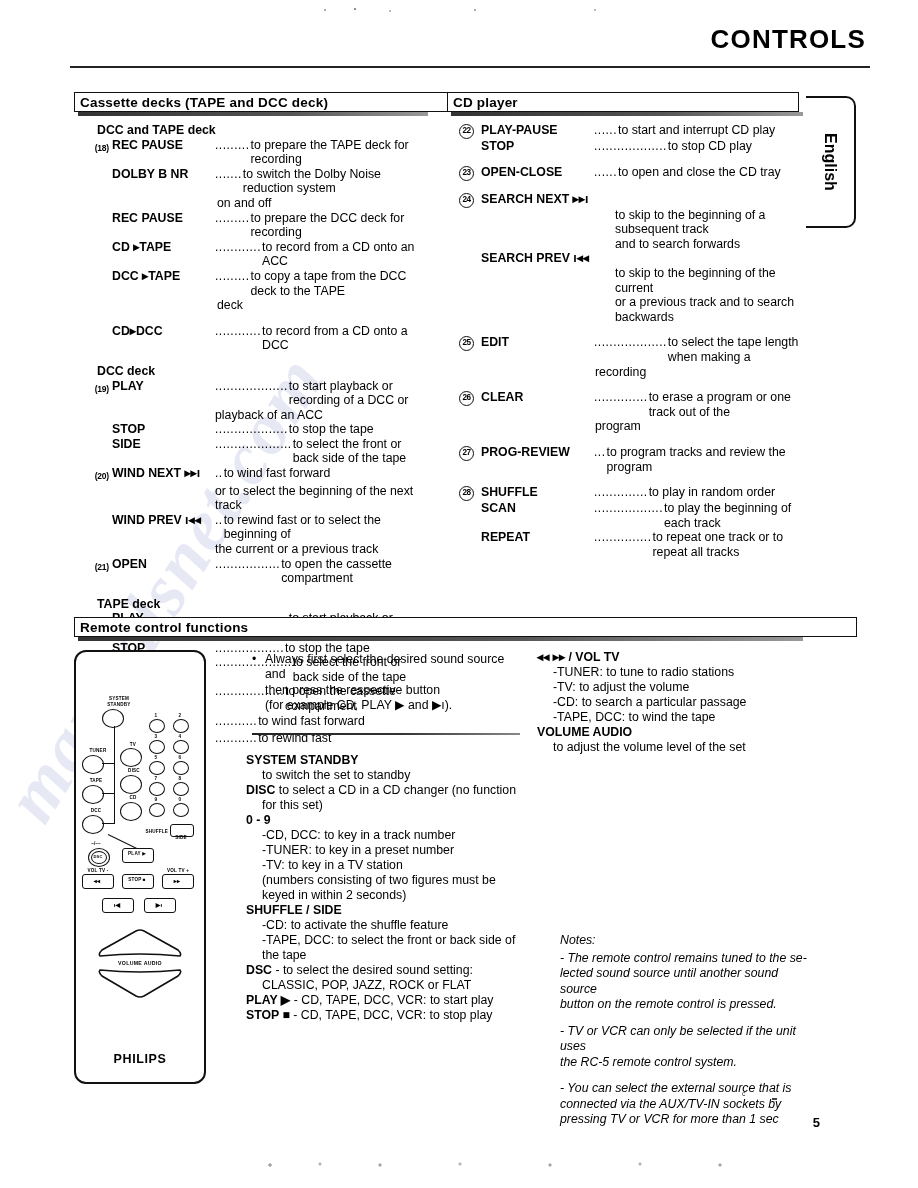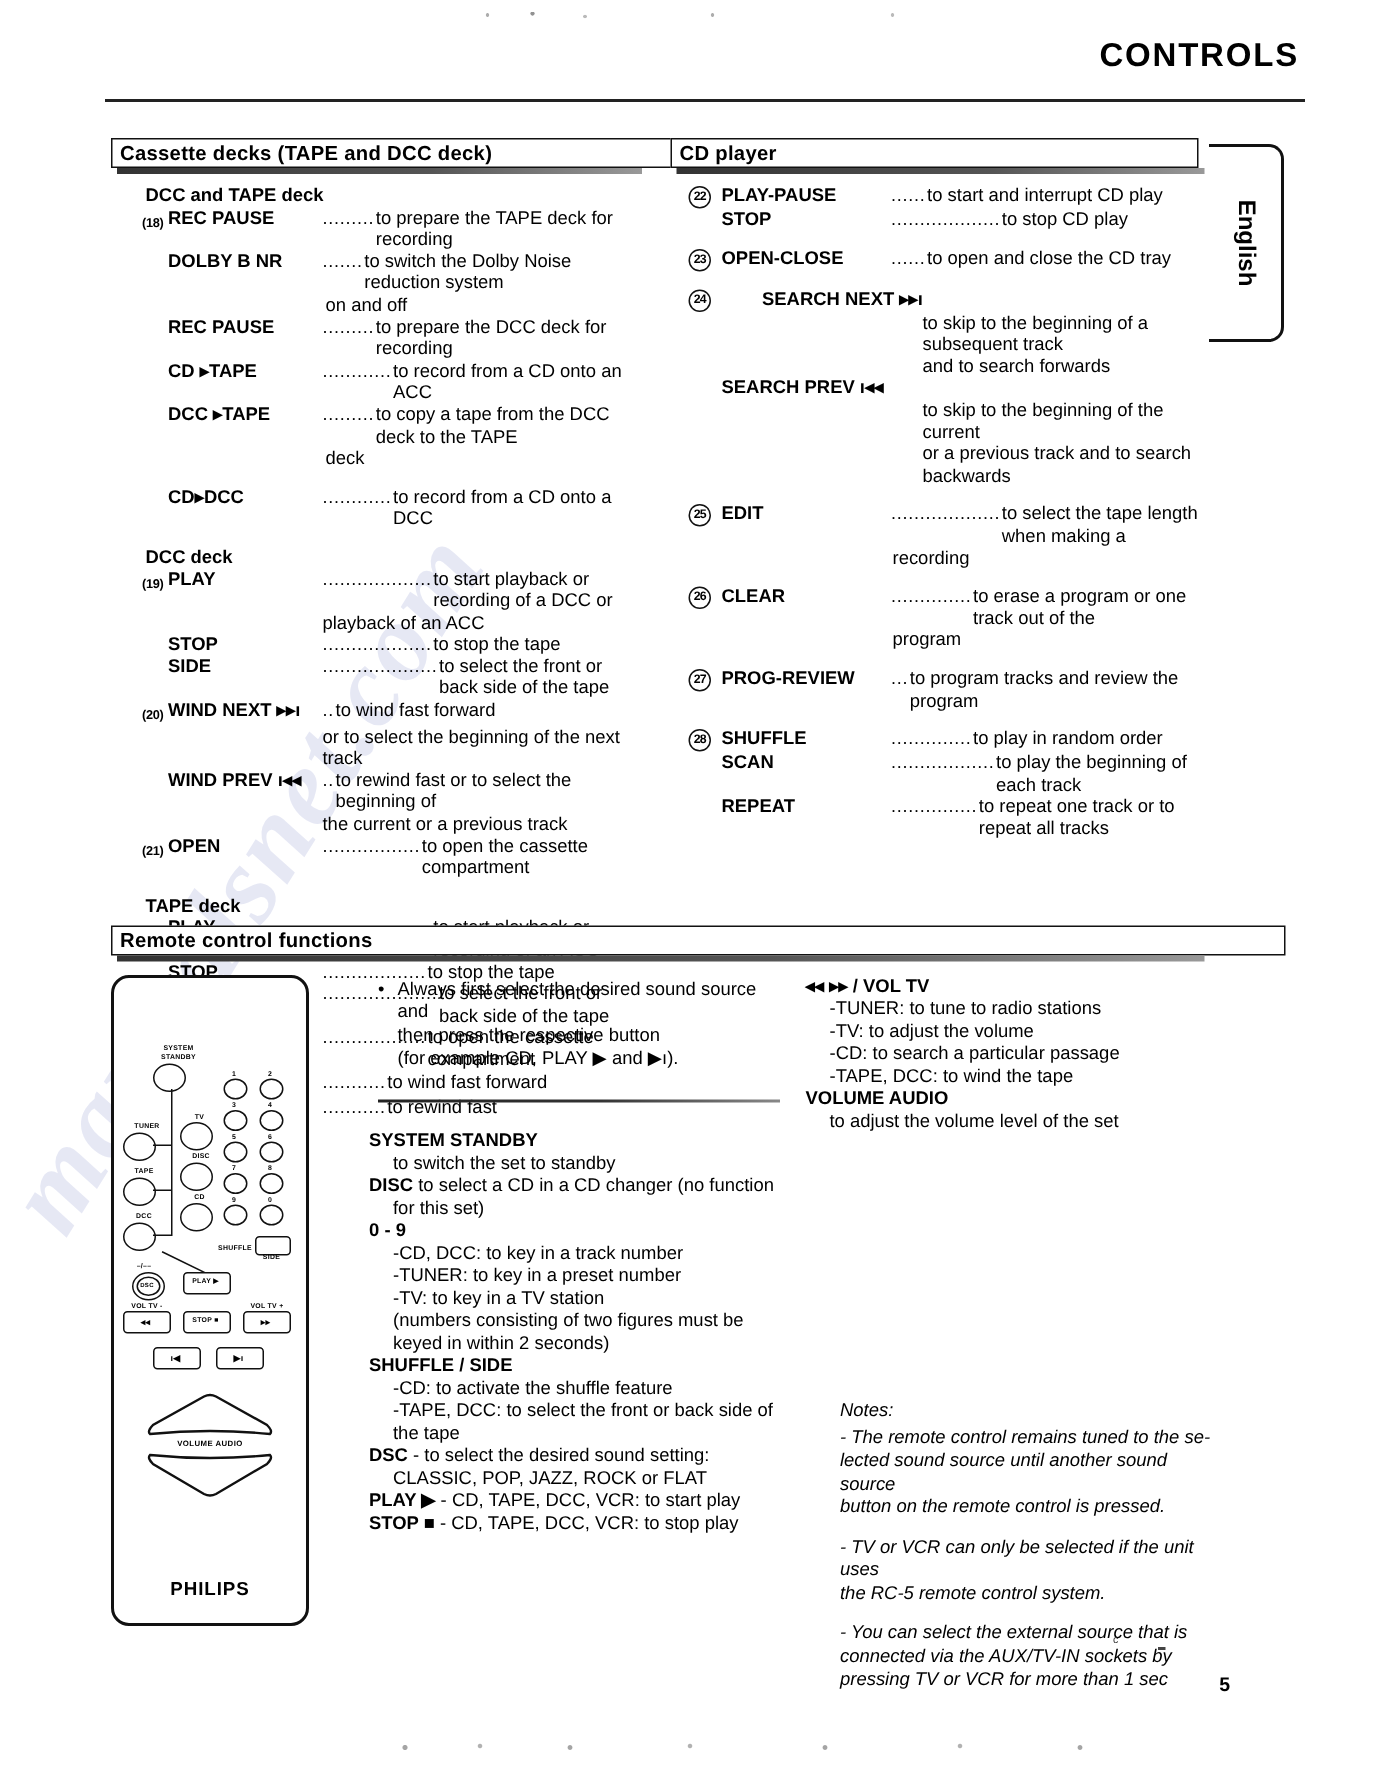--- a/index.html
+++ b/index.html
@@ -7,21 +7,21 @@
     width:918px;height:1188px;position:relative;overflow:hidden;
     font-family:"Liberation Sans",sans-serif;color:#000;
     -webkit-font-smoothing:none;
   }
   .page{position:absolute;inset:0;}
 
   
   #controls-title{
     position:absolute;left:0;right:52px;top:24px;
     text-align:right;
-    font-size:22px;font-weight:bold;letter-spacing:1.2px;
+    font-size:26px;font-weight:bold;letter-spacing:1.2px;
   }
   #header-rule{
     position:absolute;left:70px;right:48px;top:66px;height:2px;
     background:#222;
   }
   #top-speckle{
     position:absolute;left:315px;top:8px;width:400px;height:5px;
     background:
       radial-gradient(circle at 10px 2px,#999 0 1px,transparent 1.4px),
       radial-gradient(circle at 40px 1px,#777 0 1.2px,transparent 1.6px),
@@ -335,21 +335,21 @@
         </div>
         <span class="term" style="min-width: 112px;">OPEN-CLOSE</span>
         <span class="dots">......</span>
         <span class="desc">to open and close the CD tray</span>
       </div>
       <div class="spacer"></div>
       <div class="row">
         <div class="cnum">
           <span class="circ">24</span>
         </div>
-        <span class="term" style="min-width: 112px; margin-left: 27px;">SEARCH NEXT ▸▸ı</span>
+        <span class="term" style="min-width: 112px;">SEARCH NEXT ▸▸ı</span>
         <span class="desc"></span>
       </div>
       <div class="cont" style="--ind: 148px;">to skip to the beginning of a subsequent track</div>
       <div class="cont" style="--ind: 148px;">and to search forwards</div>
       <div class="row">
         <div class="cnum"></div>
         <span class="term" style="min-width: 112px;">SEARCH PREV ı◂◂</span>
         <span class="desc"></span>
       </div>
       <div class="cont" style="--ind: 148px;">to skip to the beginning of the current</div>

